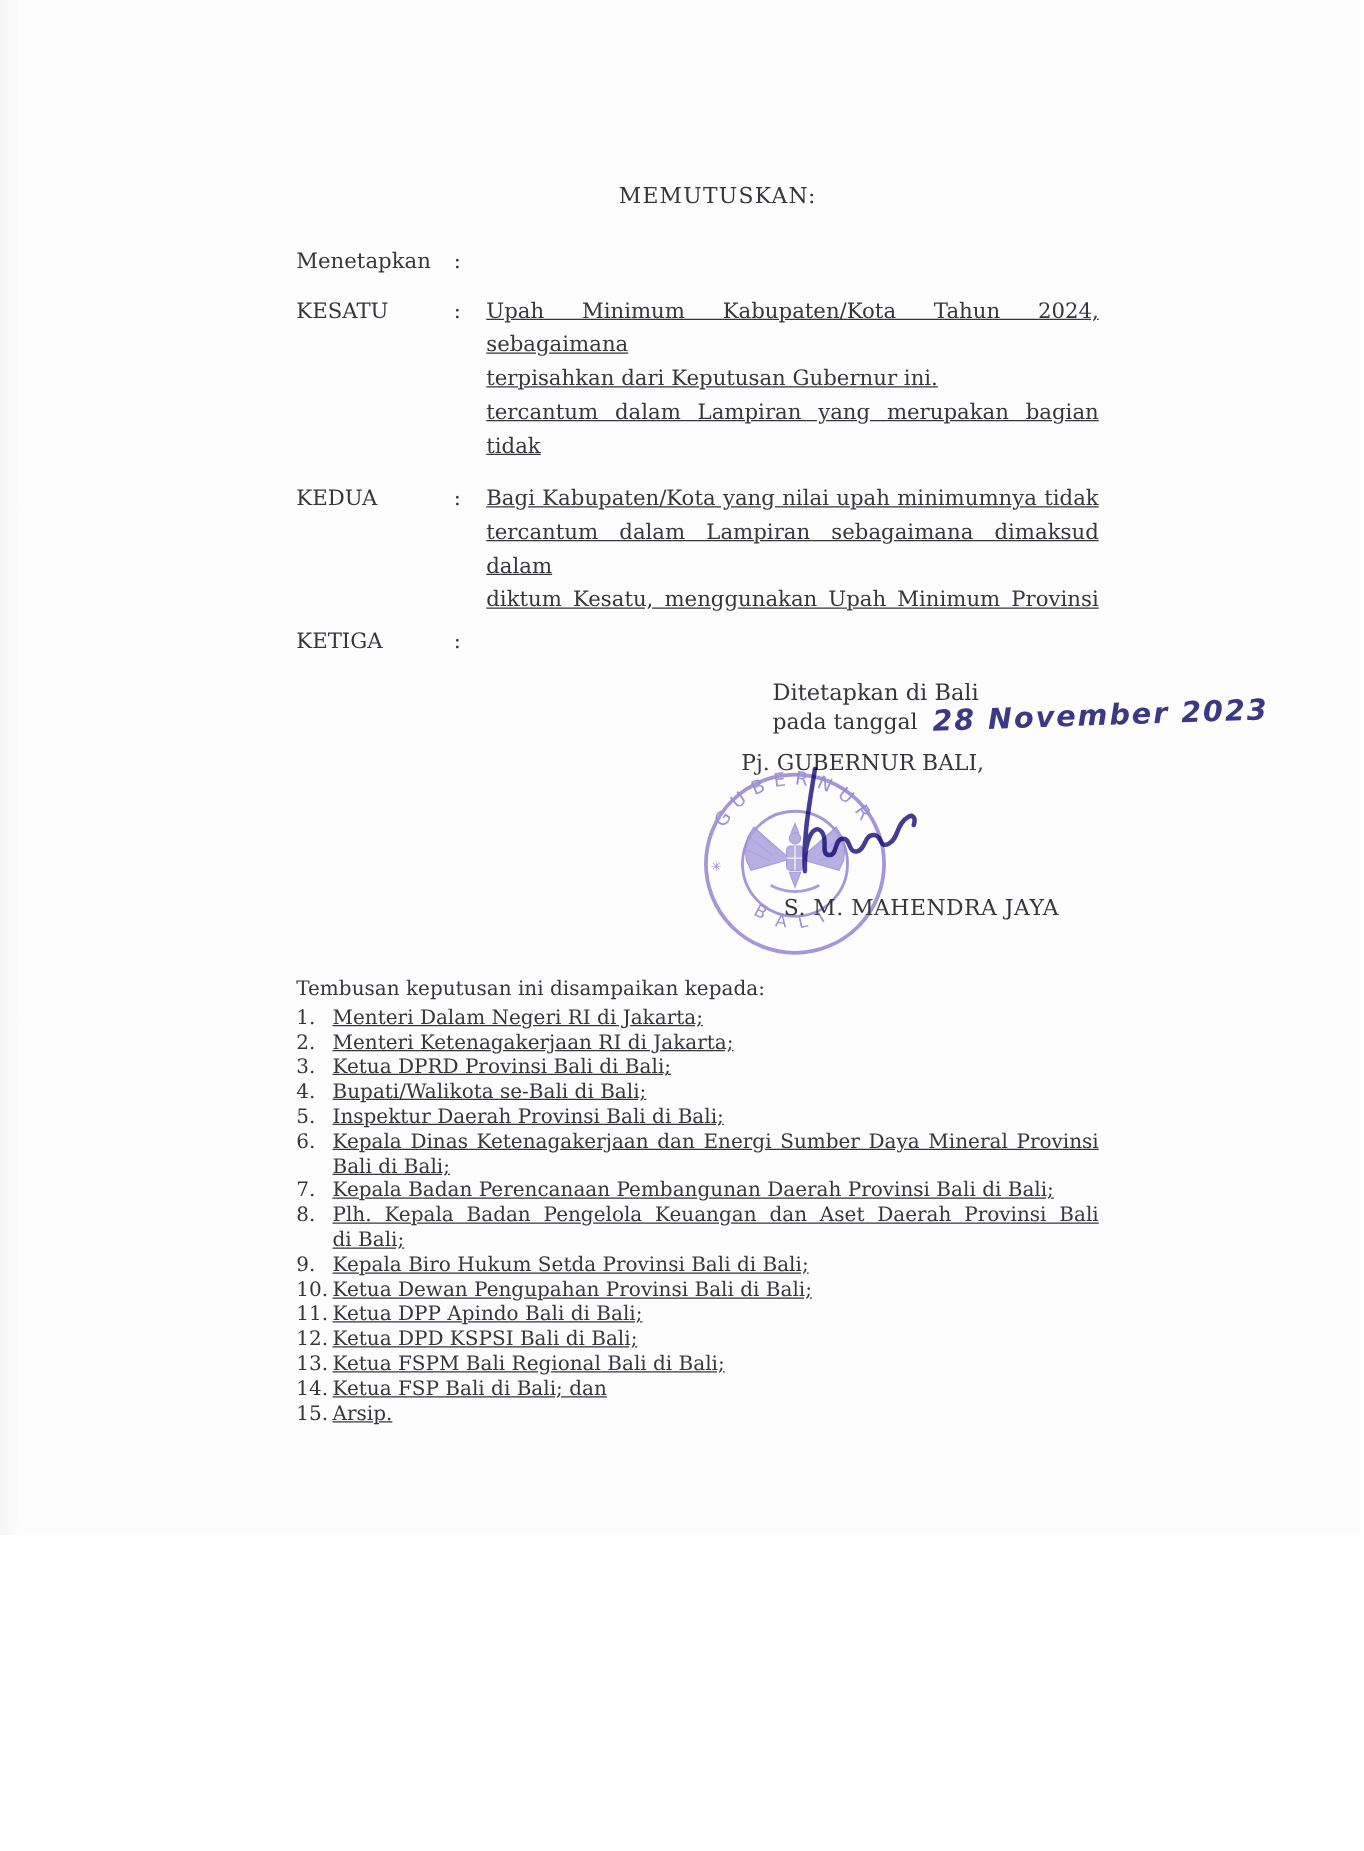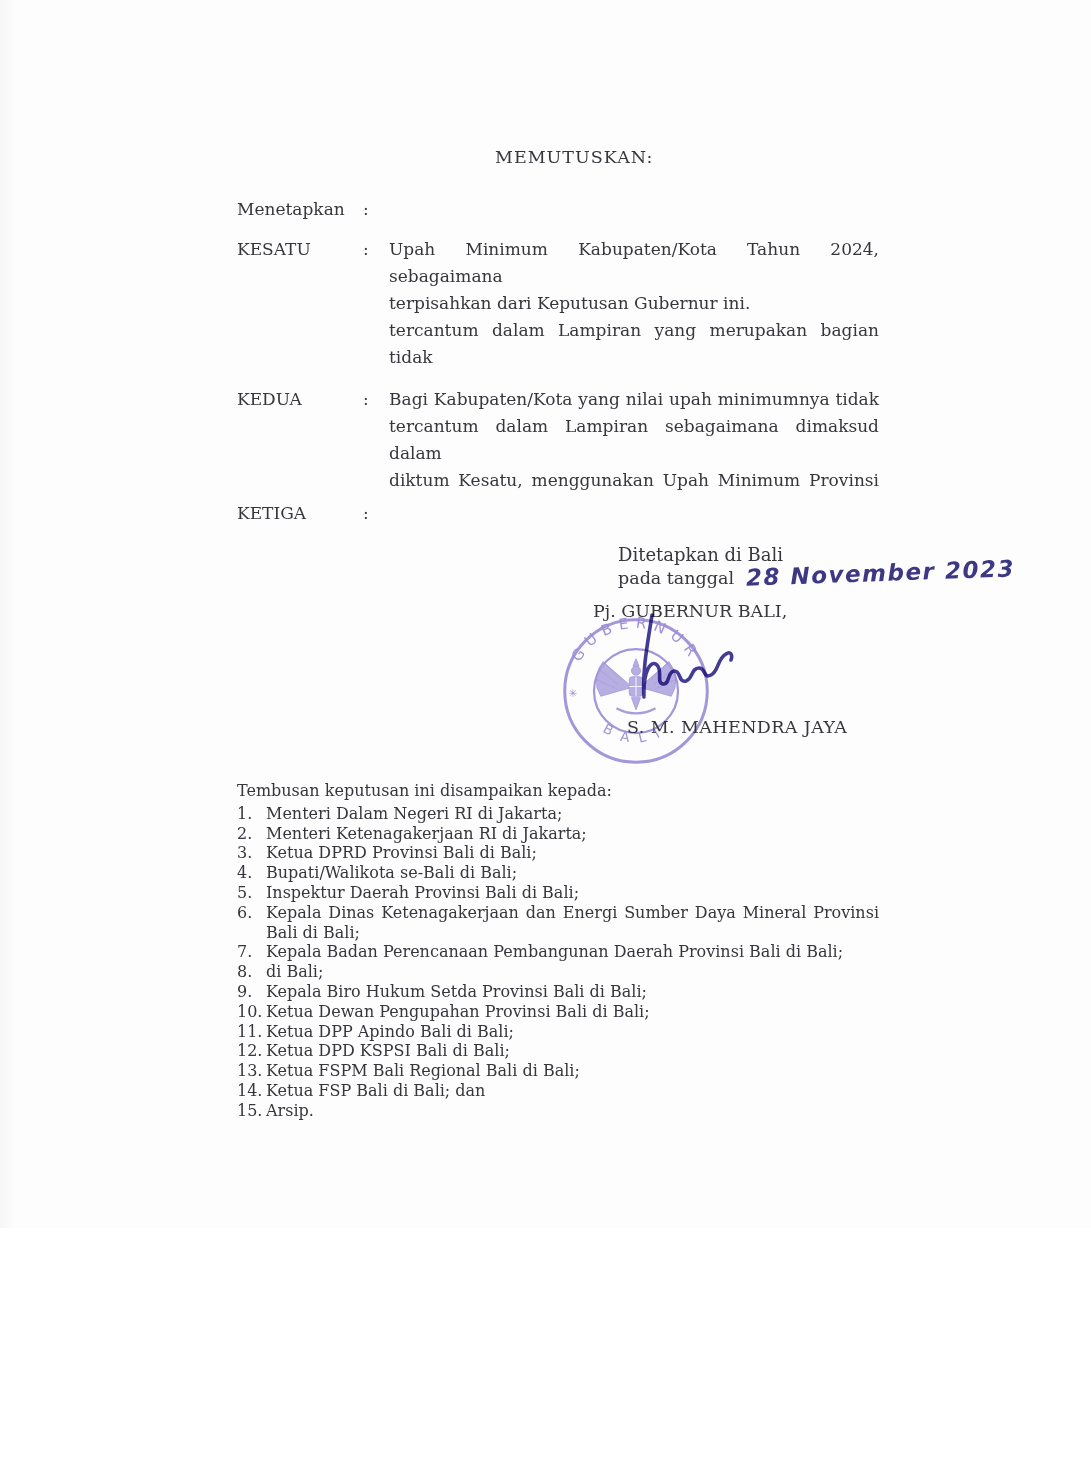--- a/index.html
+++ b/index.html
@@ -18,21 +18,21 @@
   }
   
   .decisions{position:absolute;left:237px;top:196px;width:642px;}
   .drow{display:flex;font-size:17px;line-height:27px;}
   .drow .dlabel{width:126px;flex:none;}
   .drow .dcolon{width:26px;flex:none;text-align:left;}
   .drow .dtext{width:490px;flex:none;}
   .r-menetapkan{margin-bottom:13px;}
   .r-kesatu{margin-bottom:15px;}
   .r-kedua{margin-bottom:6px;}
-  .line{display:block;}
+  .line{display:block;text-decoration:underline;}
   .line:empty{display:none;}
   .jl{text-align:justify;text-align-last:justify;}
   
   .sign-place{position:absolute;left:618px;top:543px;font-size:18px;line-height:23px;}
   .sign-date{position:absolute;left:618px;top:565px;font-size:17.5px;line-height:23px;white-space:nowrap;}
   .hand{
     display:inline-block;margin-left:12px;
     font-family:"DejaVu Sans","Liberation Sans",sans-serif;
     font-style:italic;font-weight:600;
     font-size:23px;letter-spacing:1.5px;
@@ -193,20 +193,21 @@
       </li>
       <li class="t-item">
         <span class="num">7.</span>
         <span class="itext">
             <span class="line">Kepala Badan Perencanaan Pembangunan Daerah Provinsi Bali di Bali;</span>
           </span>
       </li>
       <li class="t-item">
         <span class="num">8.</span>
         <span class="itext">
+            <span class="line jl">Plh. Kepala Badan Pengelola Keuangan dan Aset Daerah Provinsi Bali</span>
             <span class="line">di Bali;</span>
           </span>
       </li>
       <li class="t-item">
         <span class="num">9.</span>
         <span class="itext">
             <span class="line">Kepala Biro Hukum Setda Provinsi Bali di Bali;</span>
           </span>
       </li>
       <li class="t-item">

